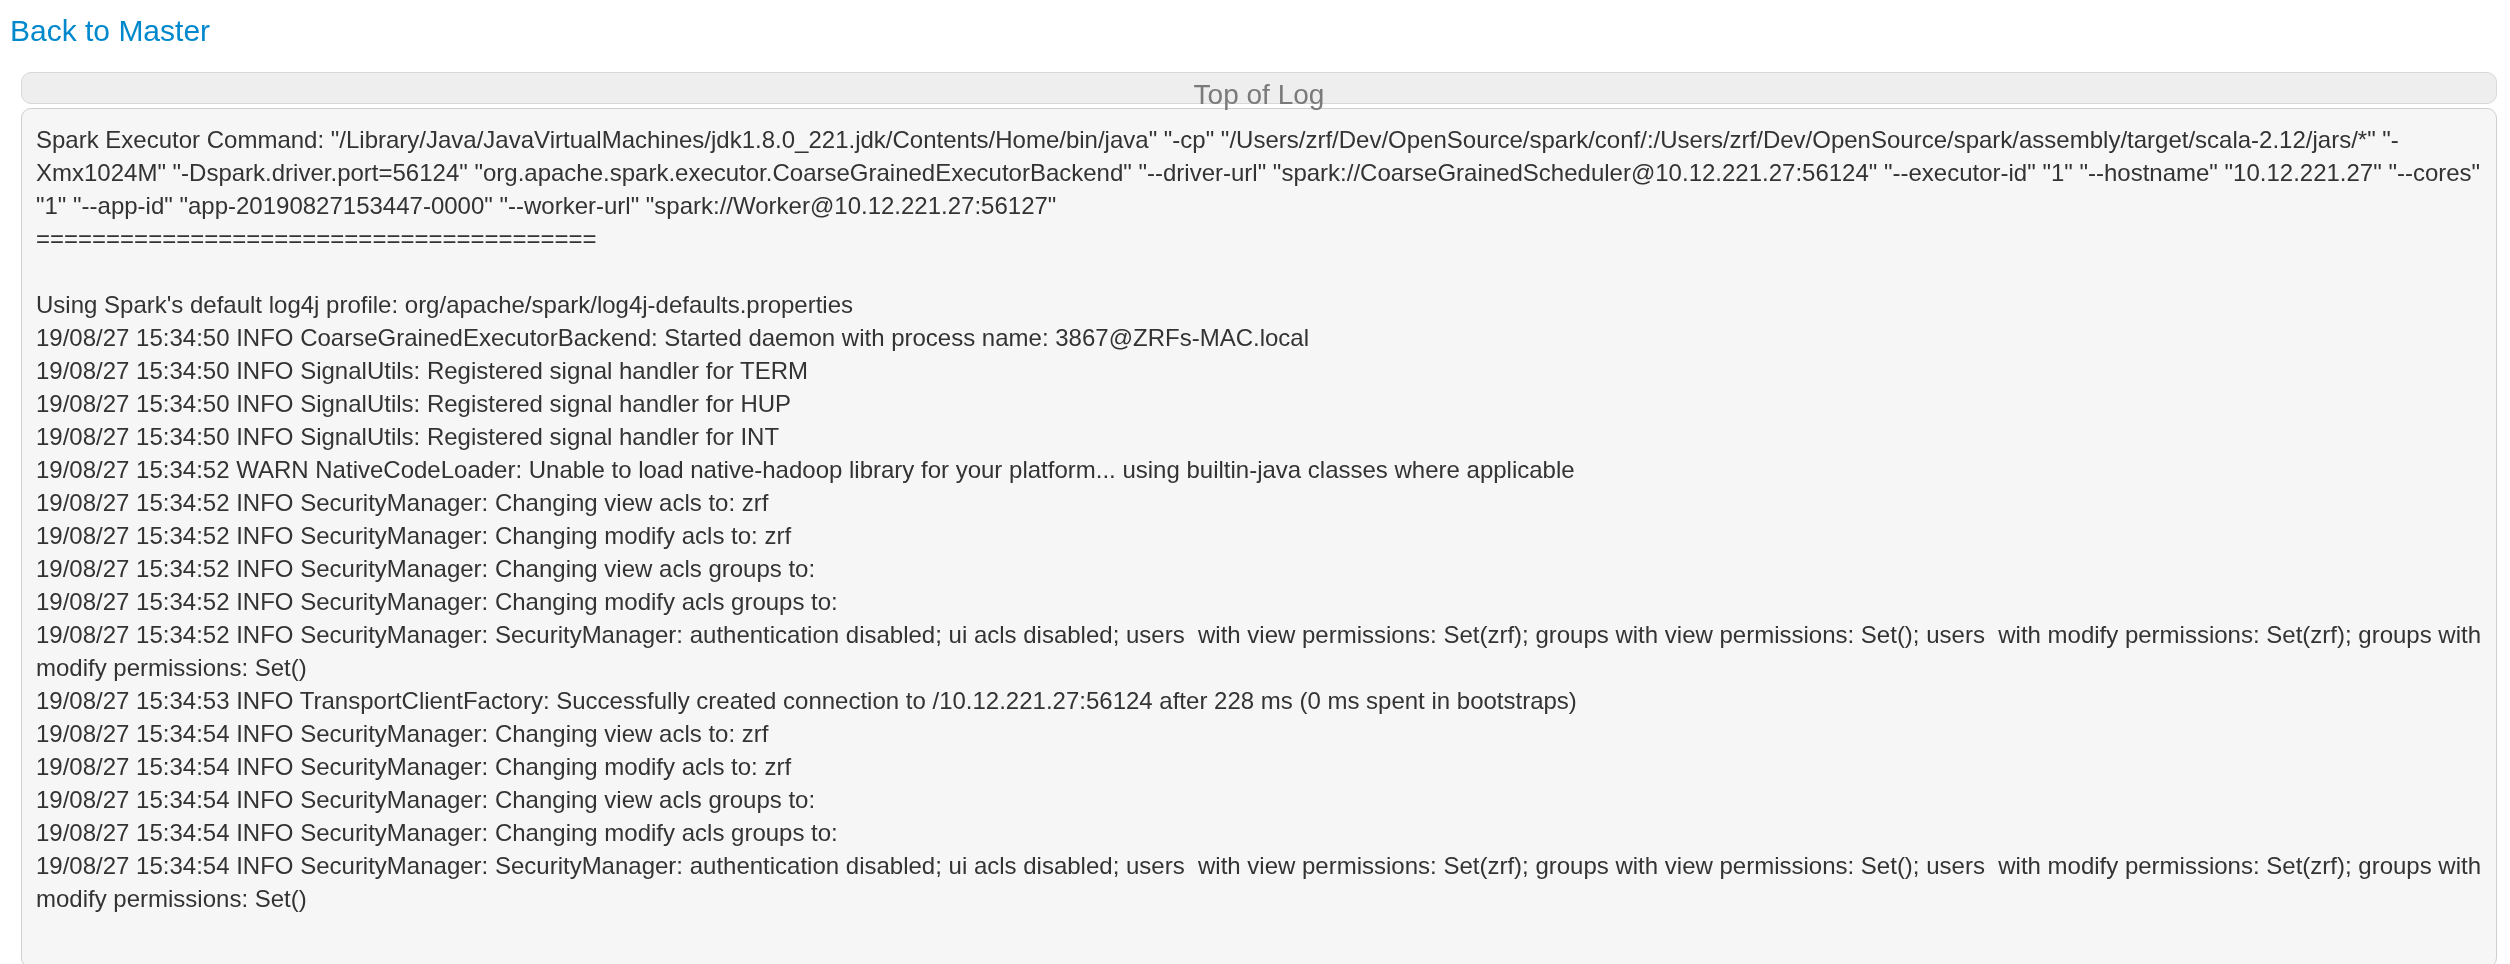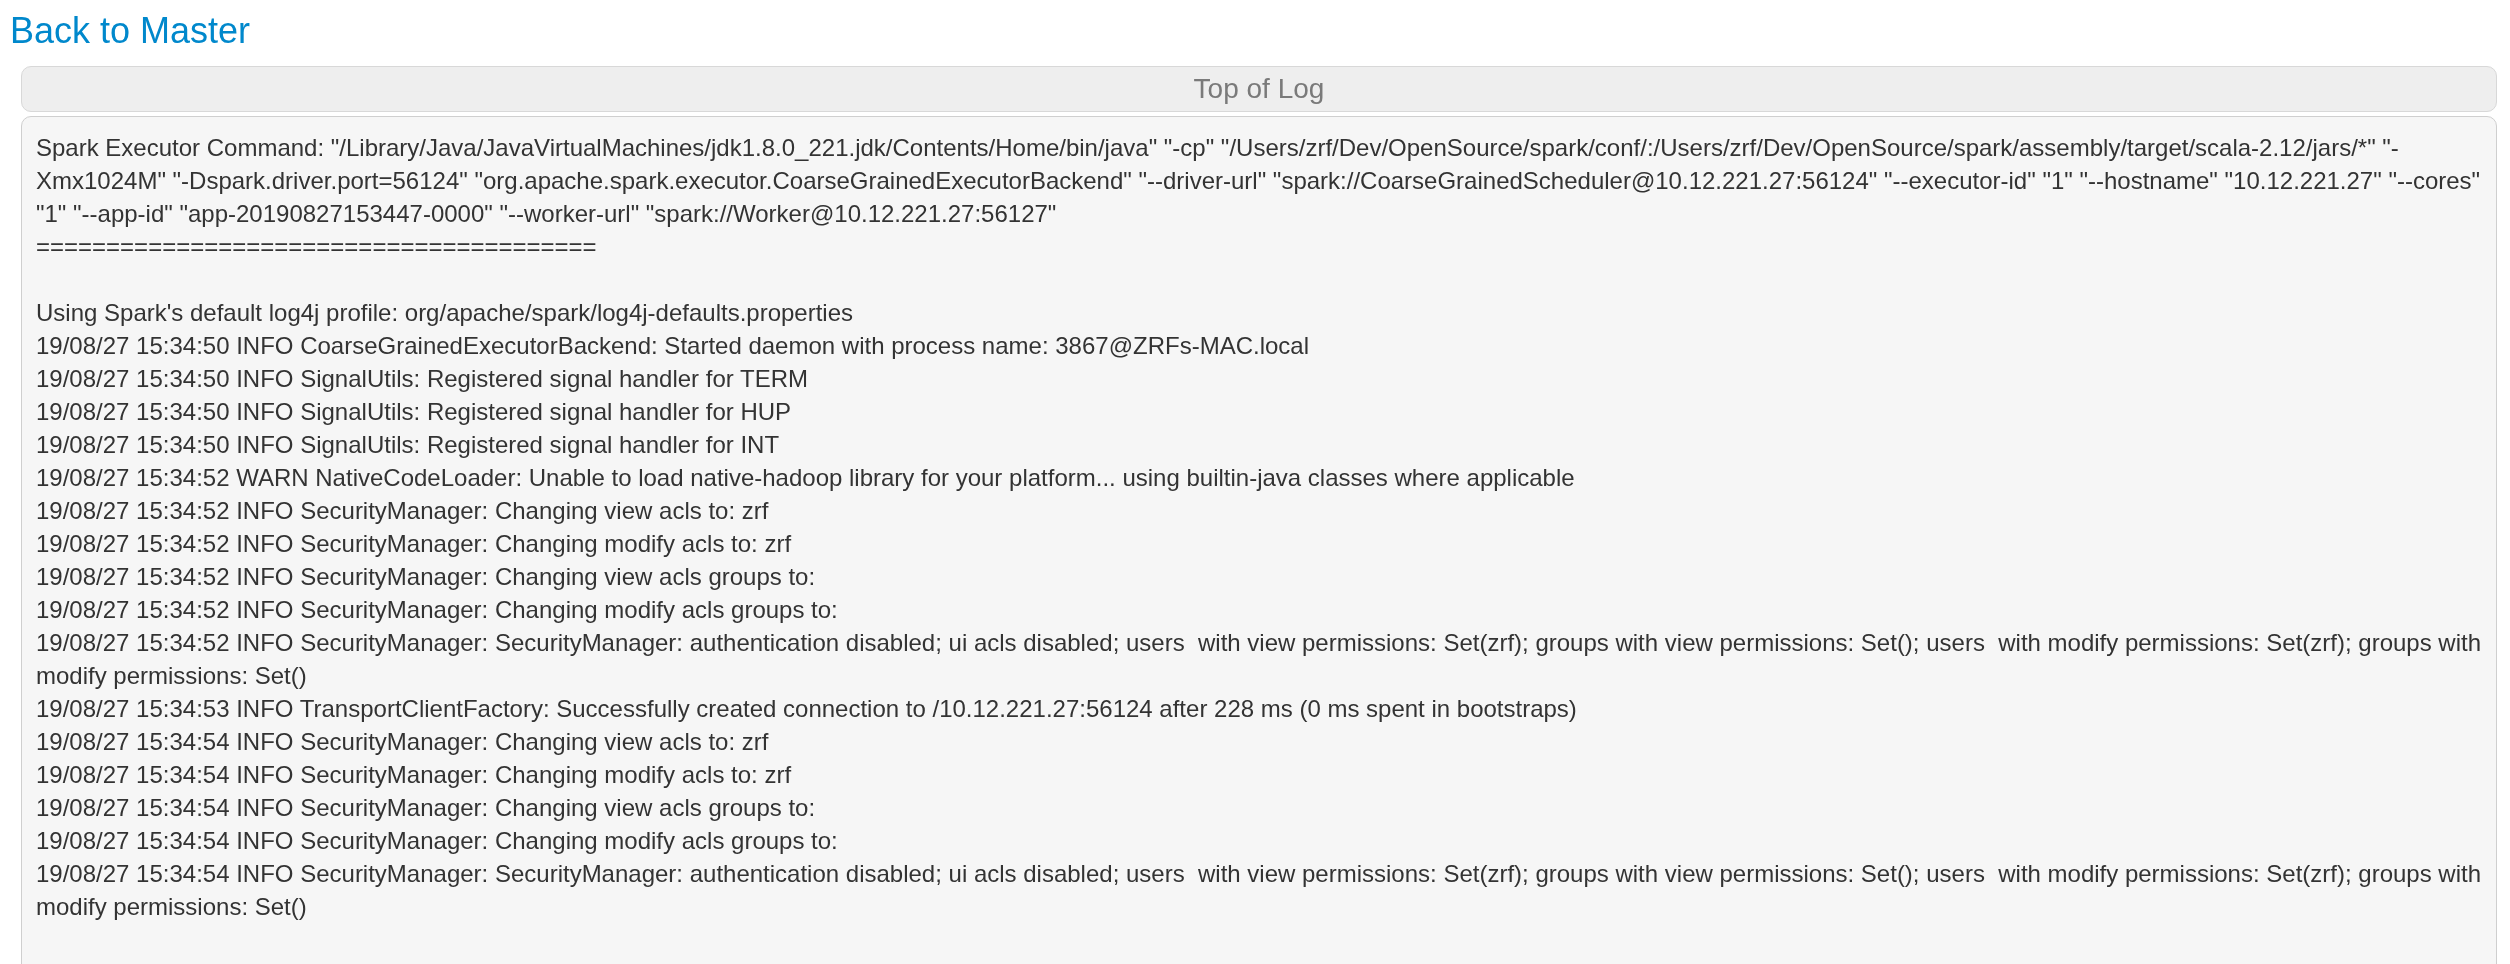--- a/index.html
+++ b/index.html
@@ -12,36 +12,36 @@
     background: #ffffff;
     font-family: "Liberation Sans", sans-serif;
   }
   .page {
     position: relative;
     width: 2510px;
     height: 964px;
   }
   .back-link {
     display: inline-block;
-    margin: 14px 0 0 10px;
-    font-size: 36px;
+    margin: 14px 0 6px 10px;
+    font-size: 30px;
     line-height: 34px;
     color: #0088cc;
     text-decoration: none;
     cursor: pointer;
   }
   .byte-range {
     margin: 28px 0 0 10px;
     font-size: 29px;
     line-height: 32px;
     color: #2f2f2f;
   }
   .log-header {
     margin: 18px 13px 4px 21px;
-    height: 46px;
+    height: 32px;
     background: #eeeeee;
     border: 1px solid #d8d8d8;
     border-radius: 10px;
     text-align: center;
     font-size: 28px;
     line-height: 44px;
     color: #7a7a7a;
   }
   .log-box {
     margin: 0 13px 0 21px;

